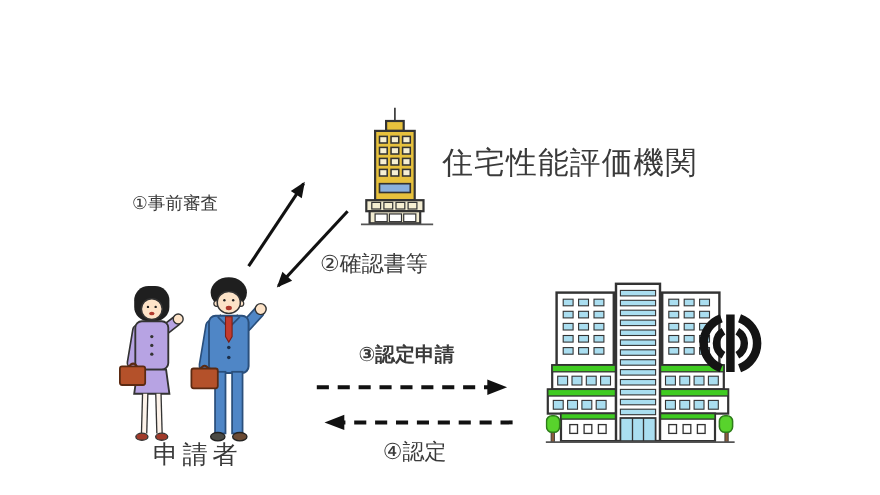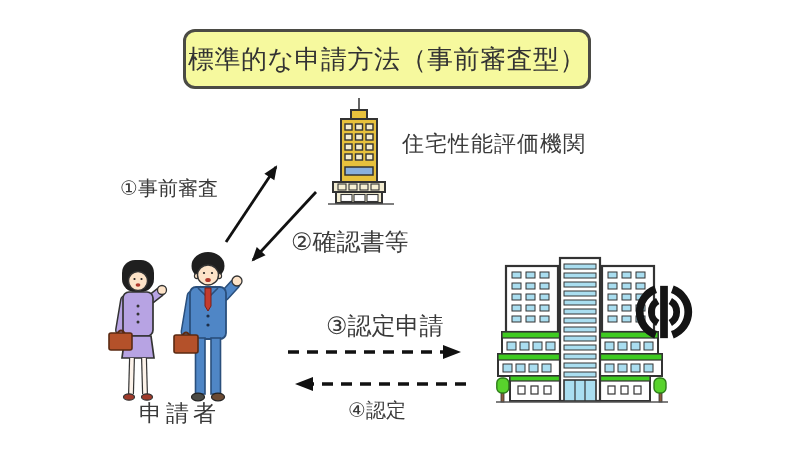--- a/index.html
+++ b/index.html
@@ -8,37 +8,34 @@
     font-family:"Liberation Sans","DejaVu Sans",sans-serif;color:#3a3a3a;
   }
   .abs{position:absolute;}
   .title-box{
     left:183px;top:29px;width:402px;height:54px;
     background:var(--title-bg);border:3px solid var(--title-border);border-radius:12px;
     display:flex;align-items:center;justify-content:center;
     font-size:26px;letter-spacing:.5px;color:#333;white-space:nowrap;
   }
   .lbl{position:absolute;white-space:nowrap;color:#3a3a3a;}
-  .lbl-org{left:402px;top:129px;font-size:22px;letter-spacing:1px;}
-  .lbl-a1{left:120px;top:175px;font-size:20px;}
-  .lbl-a2{left:291px;top:226px;font-size:24px;}
-  .lbl-a3{left:326px;top:310px;font-size:24px;}
+  .lbl-org{left:402px;top:129px;font-size:28px;letter-spacing:1px;}
+  .lbl-a1{left:120px;top:175px;font-size:16px;}
+  .lbl-a2{left:291px;top:226px;font-size:20px;}
+  .lbl-a3{left:326px;top:310px;font-size:18px;font-weight:bold;}
   .lbl-a4{left:348px;top:397px;font-size:20px;text-align:center;}
   .lbl-applicant{left:139px;top:398px;font-size:23px;letter-spacing:4px;}
   .lbl-city{left:545px;top:410px;font-size:23px;letter-spacing:2px;}
   svg{display:block;}
 </style>
 </head>
 <body>
 
 <div class="canvas">
 
-  <div class="abs title-box">
-    <span>標準的な申請方法（事前審査型）</span>
-  </div>
 
   <svg class="abs" style="left:0;top:0" width="800" height="450" viewBox="0 0 800 450">
     <defs>
       <marker id="ah-s" markerWidth="16" markerHeight="14" refX="13" refY="7" orient="auto" markerUnits="userSpaceOnUse">
         <path d="M1,1 L15,7 L1,13 z" fill="var(--arrow-black)"></path>
       </marker>
       <marker id="ah-d" markerWidth="20" markerHeight="16" refX="16" refY="8" orient="auto" markerUnits="userSpaceOnUse">
         <path d="M1,1 L19,8 L1,15 z" fill="var(--arrow-black)"></path>
       </marker>
     </defs>

